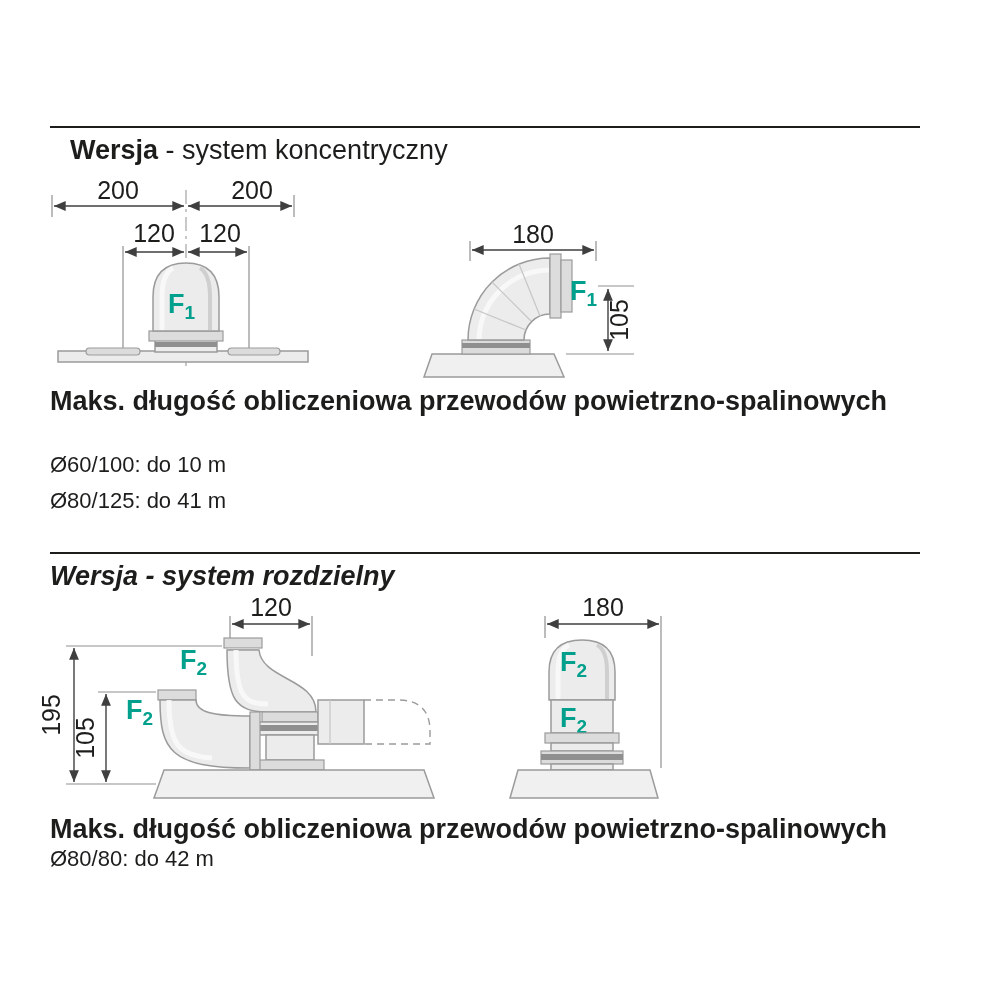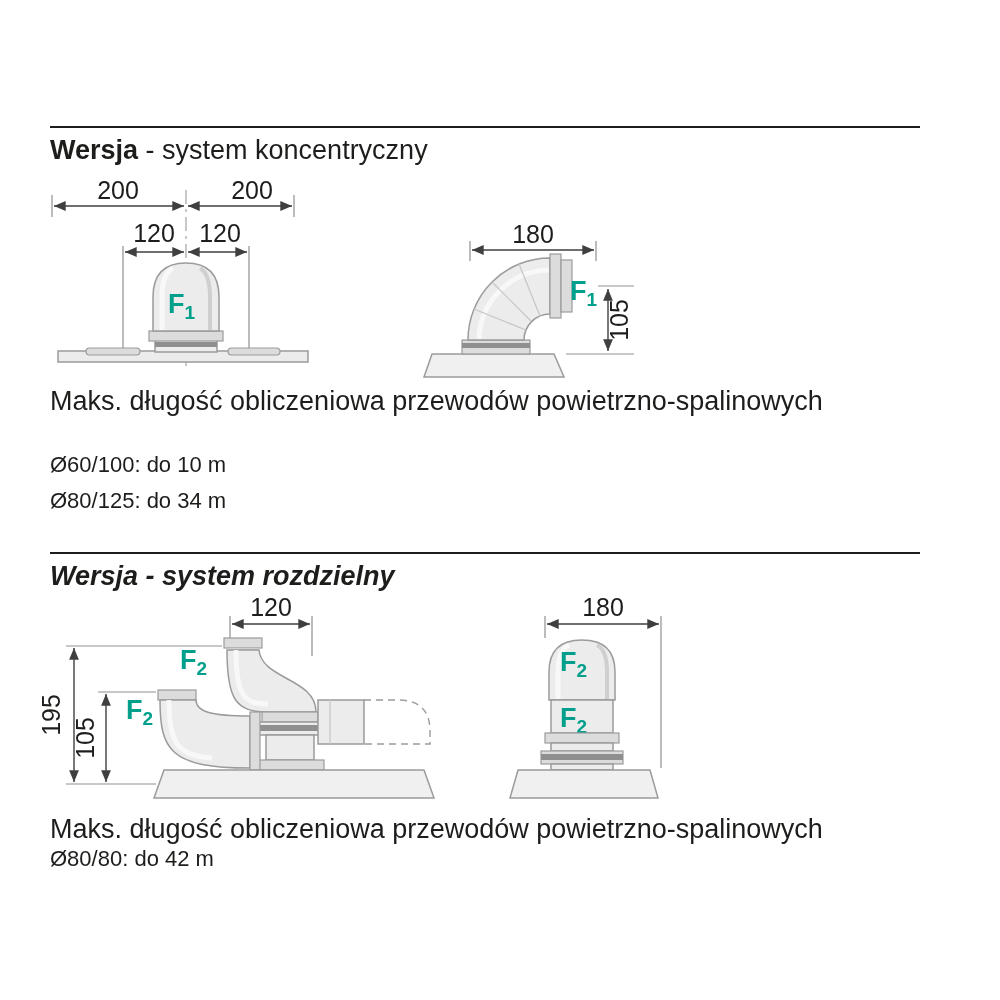--- a/index.html
+++ b/index.html
@@ -6,23 +6,23 @@
   body {
     width:1000px; height:1000px; background:#ffffff; position:relative;
     font-family:"Liberation Sans", sans-serif; color:#1d1d1b;
     overflow:hidden;
   }
   .rule { position:absolute; left:50px; width:870px; height:2px; background:#1d1d1b; }
   #rule1 { top:126px; }
   #rule2 { top:552px; }
   .sec-title { position:absolute; left:50px; margin:0; font-size:27px; font-weight:normal; white-space:pre; }
   .sec-title .bold { font-weight:bold; }
-  #title1 { top:135px; }
+  #title1 { top:135px;margin-left:20px; }
   #title2 { top:561px; font-weight:bold;font-style:italic; }
-  .caption { position:absolute; left:50px; margin:0; font-size:27px; }
+  .caption { position:absolute; left:50px; margin:0; font-size:27px;font-weight:bold; }
   #caption1 { top:386px; }
   #caption2 { top:814px; }
   .spec { position:absolute; left:50px; margin:0; font-size:22px; }
   #spec1 { top:452px; }
   #spec2 { top:488px; }
   #spec3 { top:846px; }
   svg.diagram { position:absolute; left:0; }
   #svg1 { top:170px; }
   #svg2 { top:596px; }
 
@@ -118,21 +118,21 @@
       <line class="ext" x1="598" y1="286" x2="634" y2="286"></line>
       <line class="ext" x1="566" y1="354" x2="634" y2="354"></line>
       <line class="dim" x1="608" y1="289" x2="608" y2="351" marker-start="url(#arr1)" marker-end="url(#arr1)"></line>
       <text class="dim-text" x="628" y="320" text-anchor="middle" transform="rotate(-90 628 320)">105</text>
     </g>
   </g>
 </svg>
 
 <p class="caption" id="caption1">Maks. długość obliczeniowa przewodów powietrzno-spalinowych</p>
 <p class="spec" id="spec1">Ø60/100: do 10 m</p>
-<p class="spec" id="spec2">Ø80/125: do 34 m</p>
+<p class="spec" id="spec2">Ø80/125: do 41 m</p>
 
 <div class="rule" id="rule2"></div>
 
 <h2 class="sec-title" id="title2">Wersja - system rozdzielny</h2>
 
 <svg id="svg2" class="diagram" width="1000" height="212" viewBox="0 596 1000 212">
   <defs>
     <marker id="arr2" viewBox="0 0 12 12" refX="11" refY="6" markerWidth="10" markerHeight="10" orient="auto-start-reverse">
       <path d="M1,1.8 L11,6 L1,10.2 Z" fill="#3f3f3f"></path>
     </marker>

